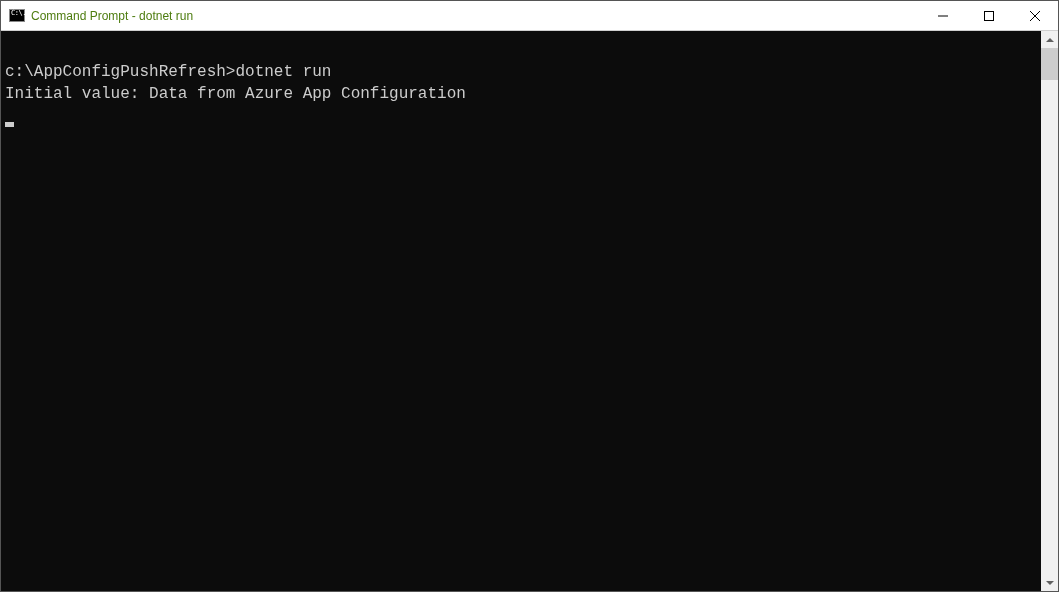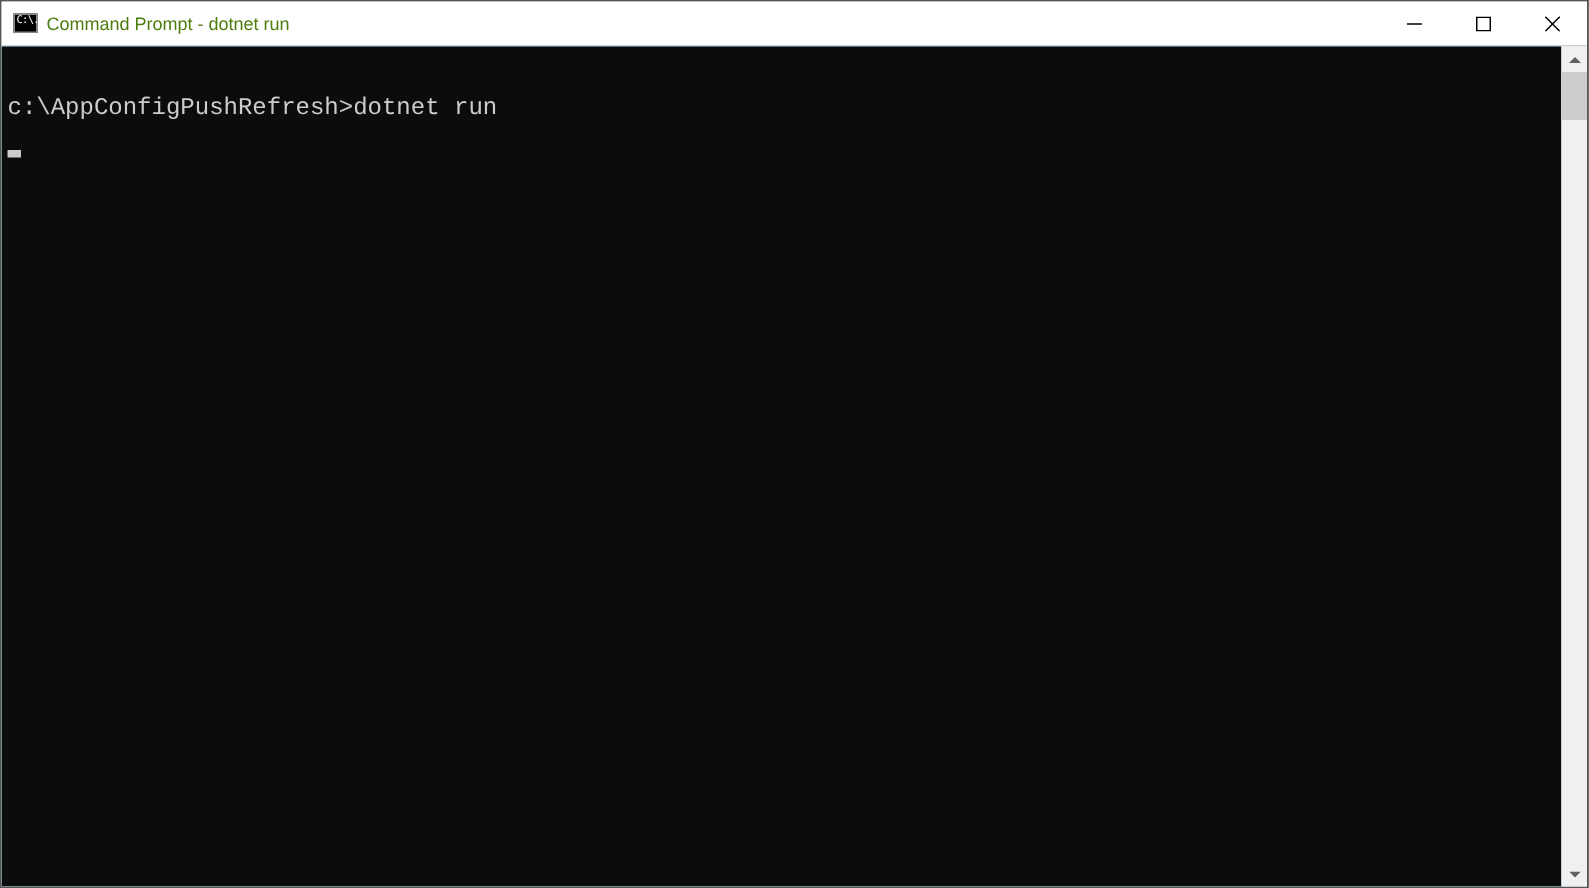--- a/index.html
+++ b/index.html
@@ -62,21 +62,21 @@
       justify-content: center;
       cursor: pointer;
     }
     .titlebar-btn svg {
       width: 10px;
       height: 10px;
     }
     .content-wrapper {
       display: flex;
       height: calc(100% - 30px);
-      background: #7dd3fc;
+      background: #fde047;
     }
     .terminal {
       flex: 1;
       background: #0c0c0c;
       color: #cccccc;
       font-family: Consolas, "Courier New", monospace;
       font-size: 16px;
       line-height: 22px;
       padding: 30px 0 0 4px;
       white-space: pre;
@@ -147,21 +147,21 @@
     <div class="titlebar-btn close">
       <svg viewBox="0 0 10 10">
         <line x1="0" y1="0" x2="10" y2="10" stroke="#000" stroke-width="1"></line>
         <line x1="10" y1="0" x2="0" y2="10" stroke="#000" stroke-width="1"></line>
       </svg>
     </div>
   </div>
 </div>
 
 <div class="content-wrapper">
-  <div class="terminal"><span class="line"><span>c:\AppConfigPushRefresh&gt;</span><span>dotnet run</span></span><span class="cursor"></span></div>
+  <div class="terminal"><span class="line"><span>c:\AppConfigPushRefresh&gt;</span><span>dotnet run</span></span><span class="line">Initial value: Data from Azure App Configuration</span><span class="cursor"></span></div>
   <div class="scrollbar">
     <div class="scroll-btn">
       <svg width="8" height="4" viewBox="0 0 8 4">
         <polygon points="4,0 8,4 0,4" fill="#606060"></polygon>
       </svg>
     </div>
     <div class="scroll-track">
       <div class="scroll-thumb"></div>
     </div>
     <div class="scroll-btn">

